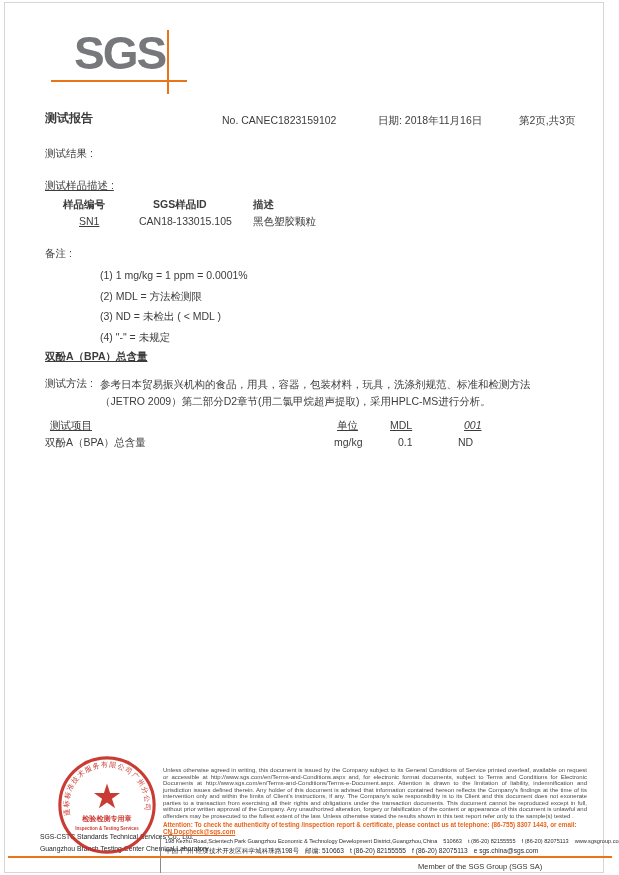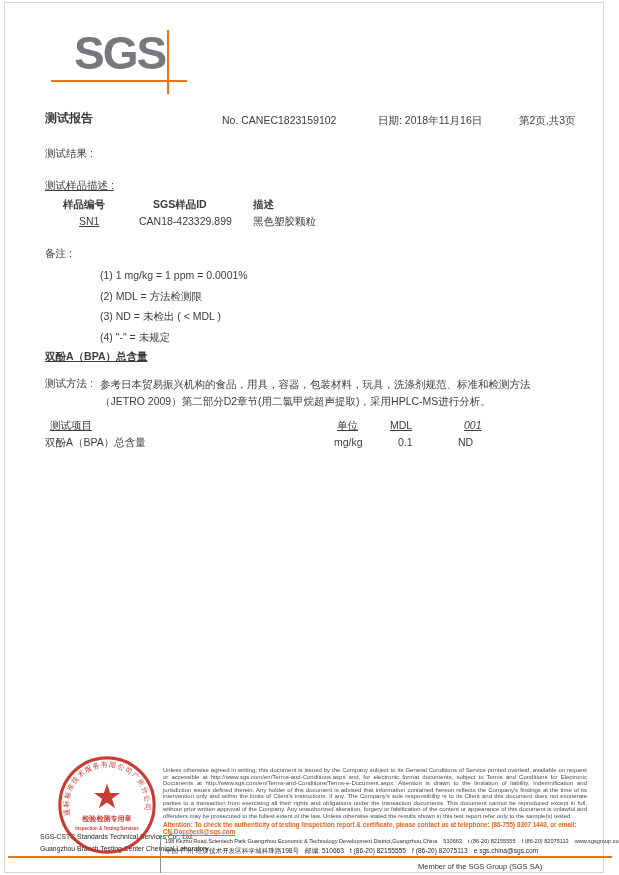--- a/index.html
+++ b/index.html
@@ -81,21 +81,21 @@
   <div class="abs" id="report-date">日期: 2018年11月16日</div>
   <div class="abs" id="page-info">第2页,共3页</div>
 
   <div class="abs label" id="results-label">测试结果 :</div>
   <div class="abs label" id="sample-desc-label">测试样品描述 :</div>
 
   <div class="abs th" id="st-h0">样品编号</div>
   <div class="abs th" id="st-h1">SGS样品ID</div>
   <div class="abs th" id="st-h2">描述</div>
   <div class="abs td" id="st-r0c0">SN1</div>
-  <div class="abs td" id="st-r0c1">CAN18-423329.899</div>
+  <div class="abs td" id="st-r0c1">CAN18-133015.105</div>
   <div class="abs td" id="st-r0c2">黑色塑胶颗粒</div>
 
   <div class="abs label" id="notes-label">备注 :</div>
   <div class="abs" id="notes-list">
     <div>(1) 1 mg/kg = 1 ppm = 0.0001%</div>
     <div>(2) MDL = 方法检测限</div>
     <div>(3) ND = 未检出 ( &lt; MDL )</div>
     <div>(4) "-" = 未规定</div>
   </div>
 

